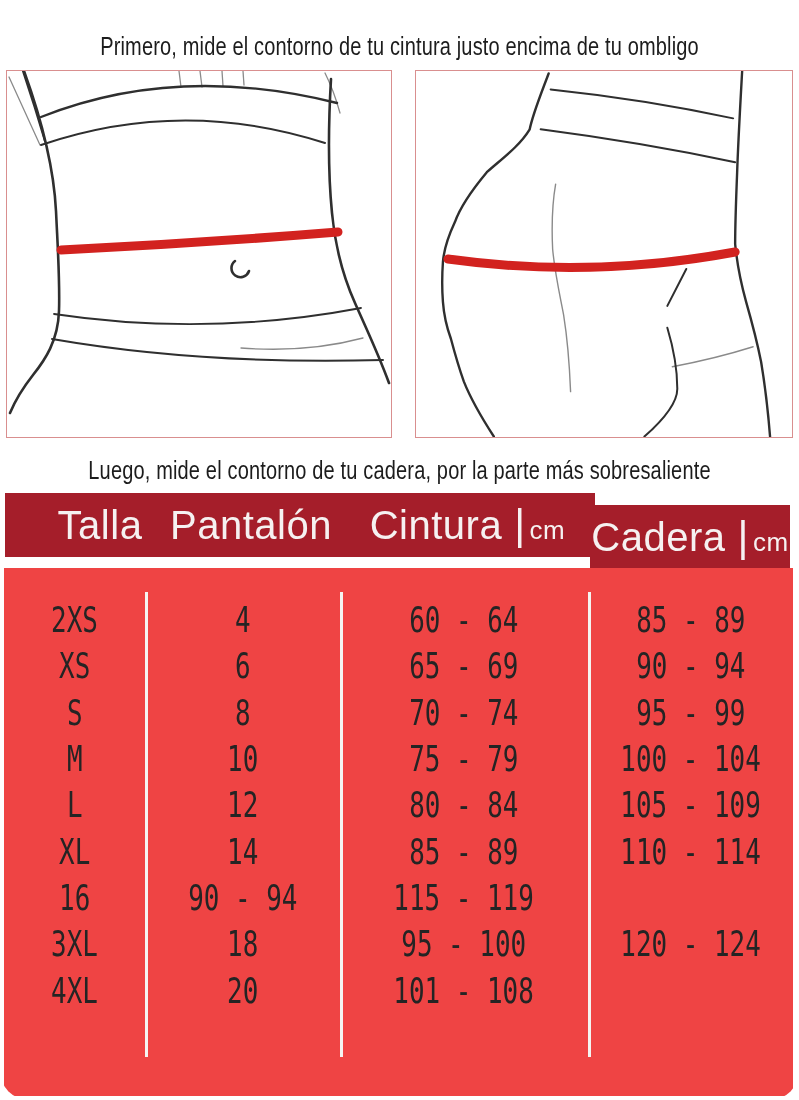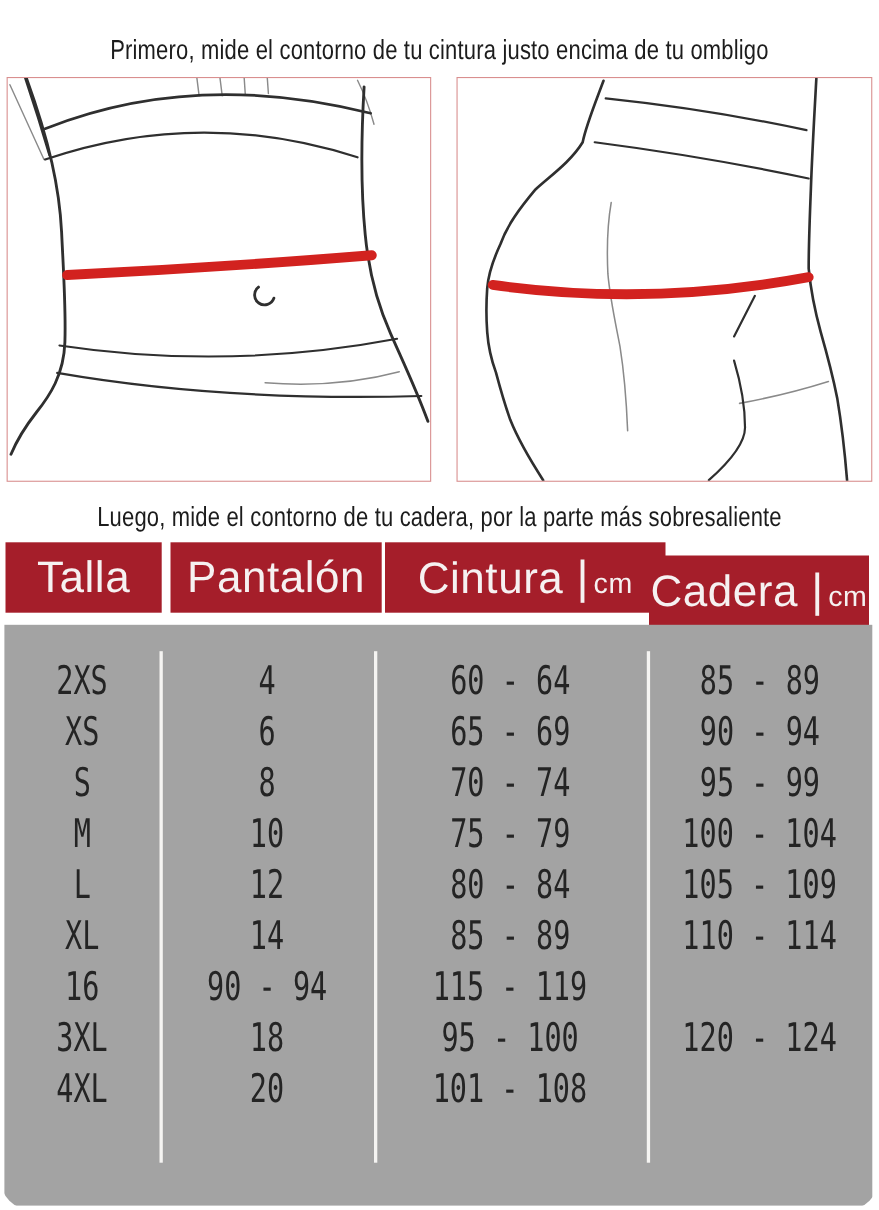--- a/index.html
+++ b/index.html
@@ -16,29 +16,29 @@
   
   .figure{position:absolute;top:70px;height:366px;border:1px solid #D98F8F;background:#fff;}
   .figure-left{left:6px;width:384px;}
   .figure-right{left:415px;width:376px;}
   .figure svg{display:block;width:100%;height:100%;}
 
   
   .hcell{position:absolute;top:493px;height:64px;background:#A51E2A;
          display:flex;align-items:center;justify-content:center;}
   .hwrap{color:#F6F1F1;font-size:40px;letter-spacing:0.5px;white-space:nowrap;}
-  .h-talla{left:5px;width:142px;}
+  .h-talla{left:5px;width:128px;padding-left:31px;}
   .h-pantalon{left:155px;width:192px;}
-  .h-cintura{left:350px;width:255px;text-align:center;}
+  .h-cintura{left:340px;width:255px;text-align:center;}
   .h-cadera{left:590px;width:200px;margin-top:12px;}
   .hbar{font-size:42px;font-weight:300;margin-left:12px;}
   .hunit{font-size:26px;margin-left:4px;}
 
   
-  .table-body{position:absolute;left:4px;top:568px;width:789px;height:528px;background:#a3a3a3;}
+  .table-body{position:absolute;left:4px;top:568px;width:789px;height:528px;background:#ef4444;}
   .vline{position:absolute;top:24px;width:3px;height:465px;background:#F5F4F2;}
   .vline-1{left:141px;}
   .vline-2{left:336px;}
   .vline-3{left:584px;}
   .rows{position:absolute;left:1px;top:29px;width:788px;}
   .trow{display:grid;grid-template-columns:140px 195px 248px 205px;height:46.3px;}
   .tcell{display:flex;align-items:center;justify-content:center;overflow:visible;}
   .cval{display:inline-block;font-family:"DejaVu Sans Mono",monospace;font-size:36px;
         color:#242424;white-space:nowrap;transform:scaleX(0.72);transform-origin:50% 50%;
         line-height:1;}

